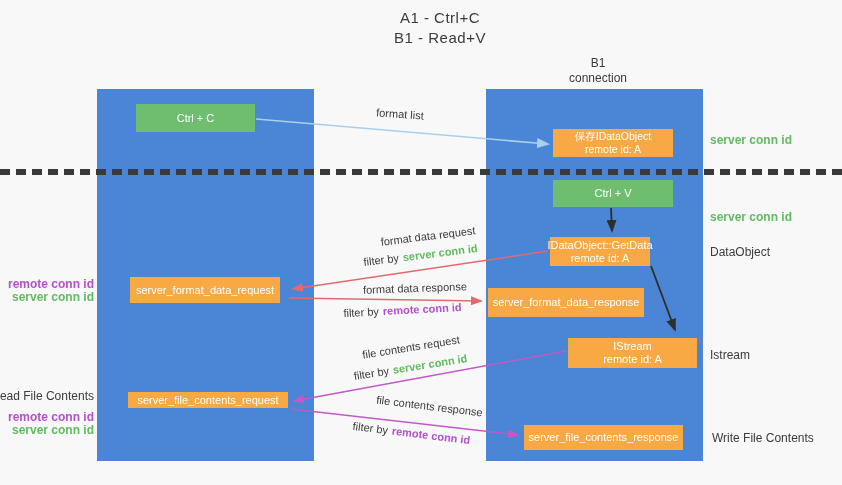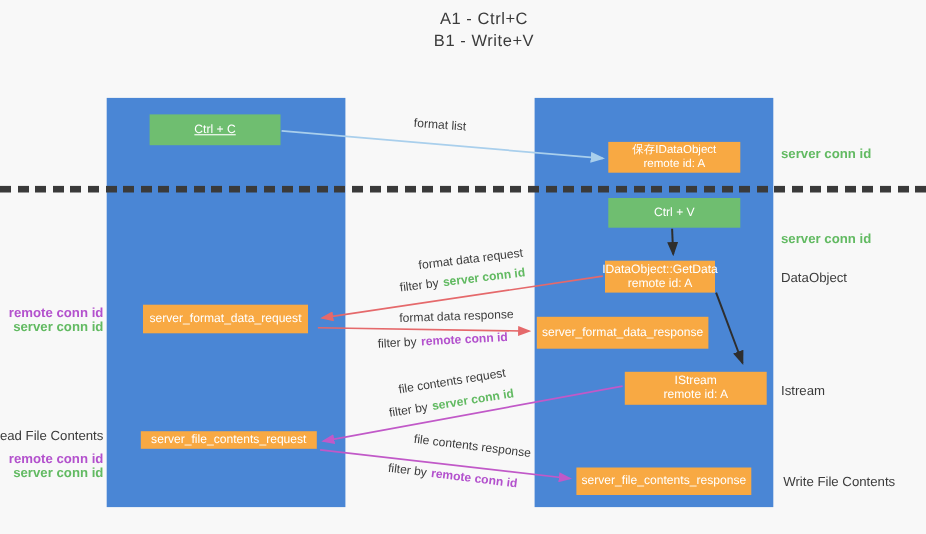--- a/index.html
+++ b/index.html
@@ -35,23 +35,27 @@
   #mh-red path{fill:var(--arrow-red);} #mh-magenta path{fill:var(--arrow-magenta);}
   .filter-id{margin-left:4px;}
 </style>
 </head>
 <body>
 
 <div id="canvas">
 
   <div class="abs title">
     <div>A1 - Ctrl+C</div>
-    <div>B1 - Write+V</div>
+    <div>B1 - Read+V</div>
   </div>
 
+  <div class="abs col-header" style="left:528px;">
+    <div>B1</div>
+    <div>connection</div>
+  </div>
 
   <div class="abs column" style="left:97px;"></div>
   <div class="abs column" style="left:486px;"></div>
 
   <div class="abs dashline"></div>
 
   <svg class="overlay" width="842" height="485">
     <defs>
       <marker id="mh-blue" markerWidth="13" markerHeight="10" refX="11" refY="5" orient="auto" markerUnits="userSpaceOnUse">
           <path d="M0,0 L13,5 L0,10 z"></path>
@@ -68,21 +72,21 @@
     </defs>
     <line class="blue" x1="256" y1="119" x2="548" y2="144" marker-end="url(#mh-blue)"></line>
     <line class="black" x1="611" y1="208" x2="612" y2="231" marker-end="url(#mh-black)"></line>
     <line class="black" x1="651" y1="266" x2="675" y2="330" marker-end="url(#mh-black)"></line>
     <line class="red" x1="548" y1="251" x2="293" y2="289" marker-end="url(#mh-red)"></line>
     <line class="red" x1="289" y1="298" x2="481" y2="301" marker-end="url(#mh-red)"></line>
     <line class="magenta" x1="566" y1="351" x2="294" y2="401" marker-end="url(#mh-magenta)"></line>
     <line class="magenta" x1="291" y1="409" x2="518" y2="435" marker-end="url(#mh-magenta)"></line>
   </svg>
 
-  <div class="abs node green" style="left:136px;top:104px;width:119px;height:28px;text-decoration:underline;">
+  <div class="abs node green" style="left:136px;top:104px;width:119px;height:28px;">
     <div>Ctrl + C</div>
   </div>
 
   <div class="abs node orange" style="left:553px;top:129px;width:120px;height:28px;font-size:10.5px;">
     <div>保存IDataObject</div>
     <div>remote id: A</div>
   </div>
 
   <div class="abs node green" style="left:553px;top:180px;width:120px;height:27px;">
     <div>Ctrl + V</div>

